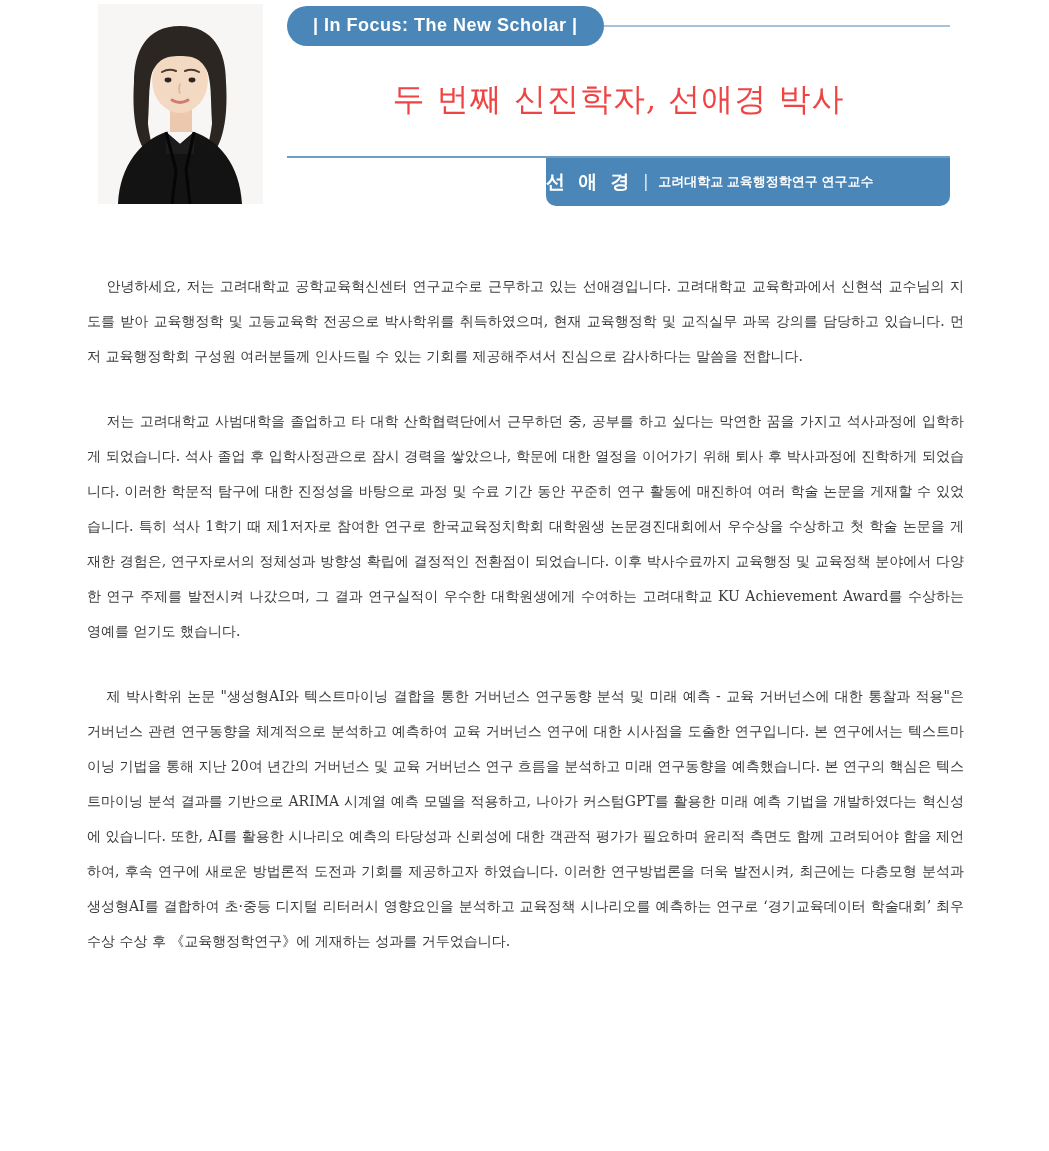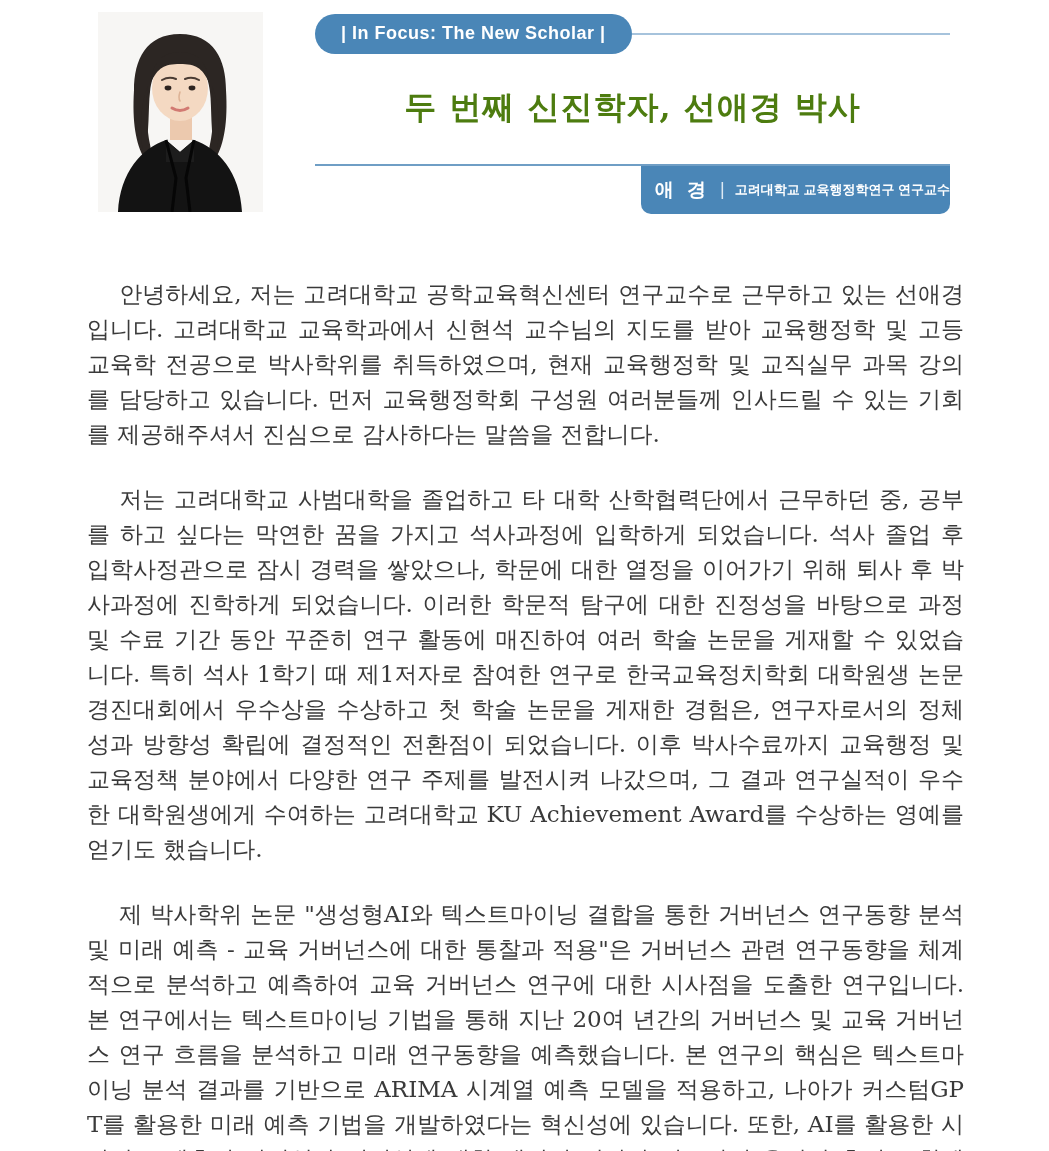--- a/index.html
+++ b/index.html
@@ -10,22 +10,21 @@
     font-family: "DejaVu Serif", "Liberation Serif", serif;
     color: #3a3a3a;
     overflow: hidden;
   }
   .page { width: 1049px; height: 1151px; background: #ffffff; }
 
   
   .header {
     display: flex;
     align-items: flex-start;
-    padding: 12px 99px 0 98px;
-    gap: 28px;
+    padding: 4px 99px 0 98px;
   }
   .photo {
     width: 165px;
     height: 200px;
     flex: 0 0 165px;
     overflow: hidden;
     background: #f7f6f4;
   }
   .photo svg { display: block; }
   .header-right {
@@ -48,42 +47,42 @@
     white-space: nowrap;
   }
   .badge-line {
     flex: 1;
     height: 2px;
     background: #a6c3dc;
   }
   .title {
     font-family: "DejaVu Serif", "Liberation Serif", serif;
     font-size: 32px;
-    font-weight: bold;
-    color: #4d7c0f;
+    font-weight: normal;
+    color: #ef4444;
     text-align: center;
     letter-spacing: 1px;
     margin-top: 32px;
     margin-bottom: 34px;
   }
   .title-rule {
     height: 2px;
     background: #6f9ec5;
   }
   .namebox-row { display: flex; justify-content: flex-end; }
   .namebox {
     background: #4a86b7;
     color: #ffffff;
     font-family: "Liberation Sans", "DejaVu Sans", sans-serif;
-    width: 309px;
+    width: 404px;
     height: 48px;
     border-radius: 0 0 10px 10px;
     display: flex;
     align-items: center;
-    justify-content: flex-end;
+    justify-content: flex-start;
     gap: 10px;
     white-space: nowrap;
   }
   .namebox .name {
     font-size: 19px;
     font-weight: bold;
     letter-spacing: 4px;
   }
   .namebox .name-div {
     font-size: 18px;
@@ -95,21 +94,21 @@
     font-size: 13px;
     font-weight: bold;
     letter-spacing: 0px;
   }
 
   
   .article {
     padding: 63px 85px 0 87px;
   }
   .article p {
-    font-size: 23px;
+    font-size: 14px;
     line-height: 35px;
     text-align: justify;
     text-indent: 1.4em;
     word-break: break-all;
     color: #3a3a3a;
     margin-bottom: 30px;
   }
 </style>
 </head>
 <body>

